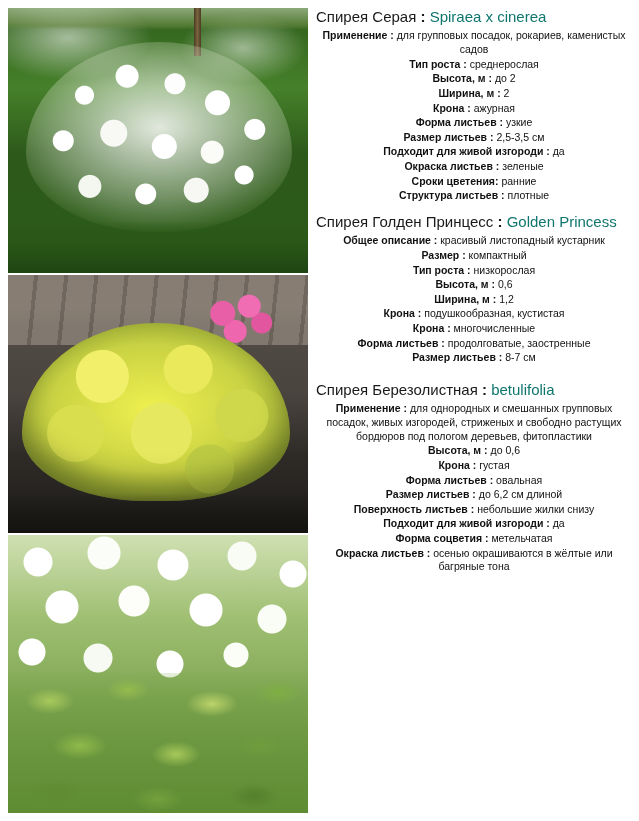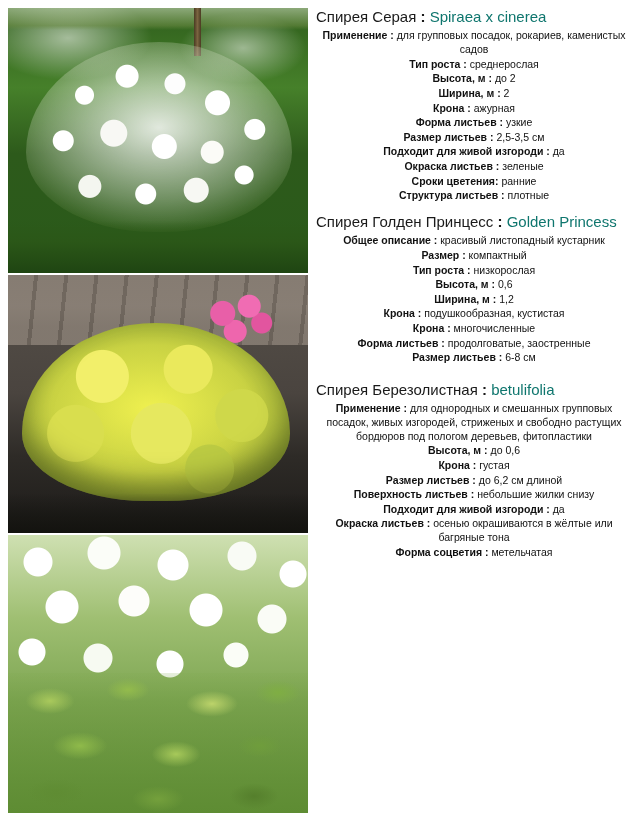--- a/index.html
+++ b/index.html
@@ -226,31 +226,32 @@
         <span class="tname">Спирея Голден Принцесс</span><span class="tsep"> : </span><span class="tlat">Golden Princess</span>
       </h2>
       <p class="row"><span class="k">Общее описание</span><span class="k"> : </span><span class="v">красивый листопадный кустарник</span></p>
       <p class="row"><span class="k">Размер</span><span class="k"> : </span><span class="v">компактный</span></p>
       <p class="row"><span class="k">Тип роста</span><span class="k"> : </span><span class="v">низкорослая</span></p>
       <p class="row"><span class="k">Высота, м</span><span class="k"> : </span><span class="v">0,6</span></p>
       <p class="row"><span class="k">Ширина, м</span><span class="k"> : </span><span class="v">1,2</span></p>
       <p class="row"><span class="k">Крона</span><span class="k"> : </span><span class="v">подушкообразная, кустистая</span></p>
       <p class="row"><span class="k">Крона</span><span class="k"> : </span><span class="v">многочисленные</span></p>
       <p class="row"><span class="k">Форма листьев</span><span class="k"> : </span><span class="v">продолговатые, заостренные</span></p>
-      <p class="row"><span class="k">Размер листьев</span><span class="k"> : </span><span class="v">6-8 см</span></p>
+      <p class="row"><span class="k">Размер листьев</span><span class="k"> : </span><span class="v">8-7 см</span></p>
     </div>
 
     <div class="block sp-3">
       <h2 class="title">
         <span class="tname">Спирея Березолистная</span><span class="tsep"> : </span><span class="tlat">betulifolia</span>
       </h2>
       <p class="row"><span class="k">Применение</span><span class="k"> : </span><span class="v">для однородных и смешанных групповых посадок, живых изгородей, стриженых и свободно растущих бордюров под пологом деревьев, фитопластики</span></p>
       <p class="row"><span class="k">Высота, м</span><span class="k"> : </span><span class="v">до 0,6</span></p>
       <p class="row"><span class="k">Крона</span><span class="k"> : </span><span class="v">густая</span></p>
+      <p class="row"><span class="k">Форма листьев</span><span class="k"> : </span><span class="v">овальная</span></p>
       <p class="row"><span class="k">Размер листьев</span><span class="k"> : </span><span class="v">до 6,2 см длиной</span></p>
       <p class="row"><span class="k">Поверхность листьев</span><span class="k"> : </span><span class="v">небольшие жилки снизу</span></p>
       <p class="row"><span class="k">Подходит для живой изгороди</span><span class="k"> : </span><span class="v">да</span></p>
+      <p class="row"><span class="k">Форма соцветия</span><span class="k"> : </span><span class="v">метельчатая</span></p>
       <p class="row"><span class="k">Окраска листьев</span><span class="k"> : </span><span class="v">осенью окрашиваются в жёлтые или багряные тона</span></p>
-      <p class="row"><span class="k">Форма соцветия</span><span class="k"> : </span><span class="v">метельчатая</span></p>
     </div>
 
   </div>
 </div>
 
 </body></html>

